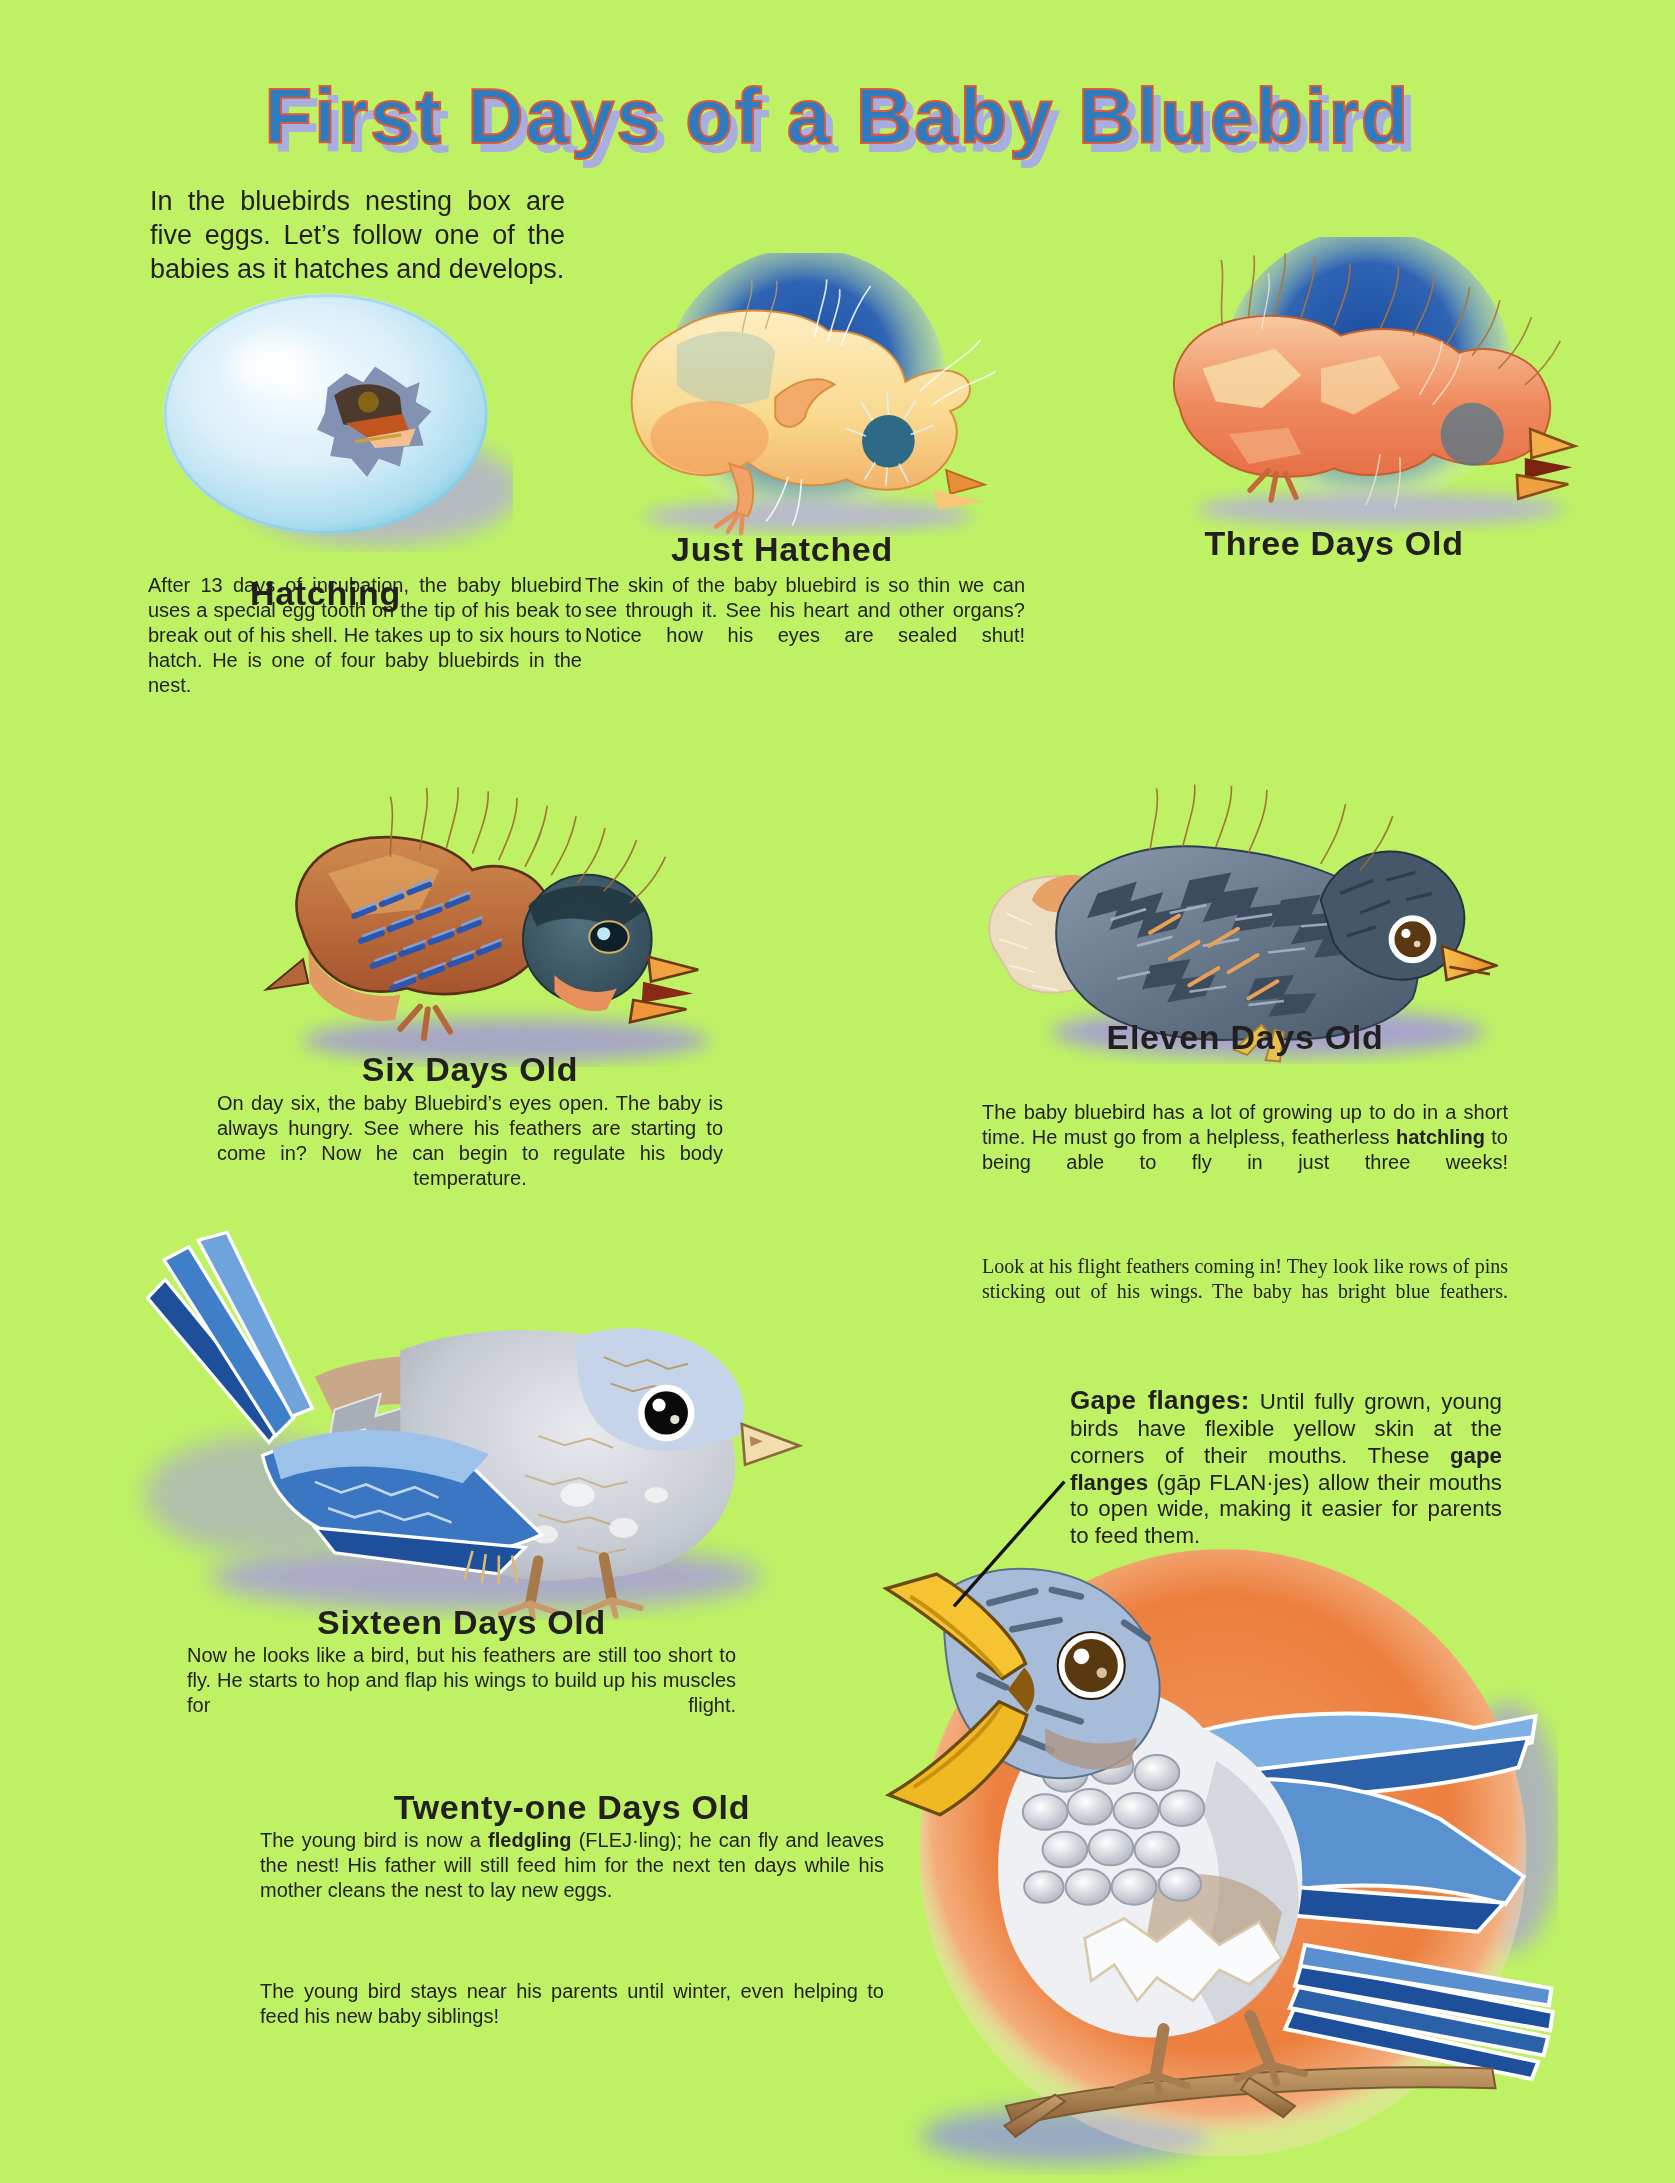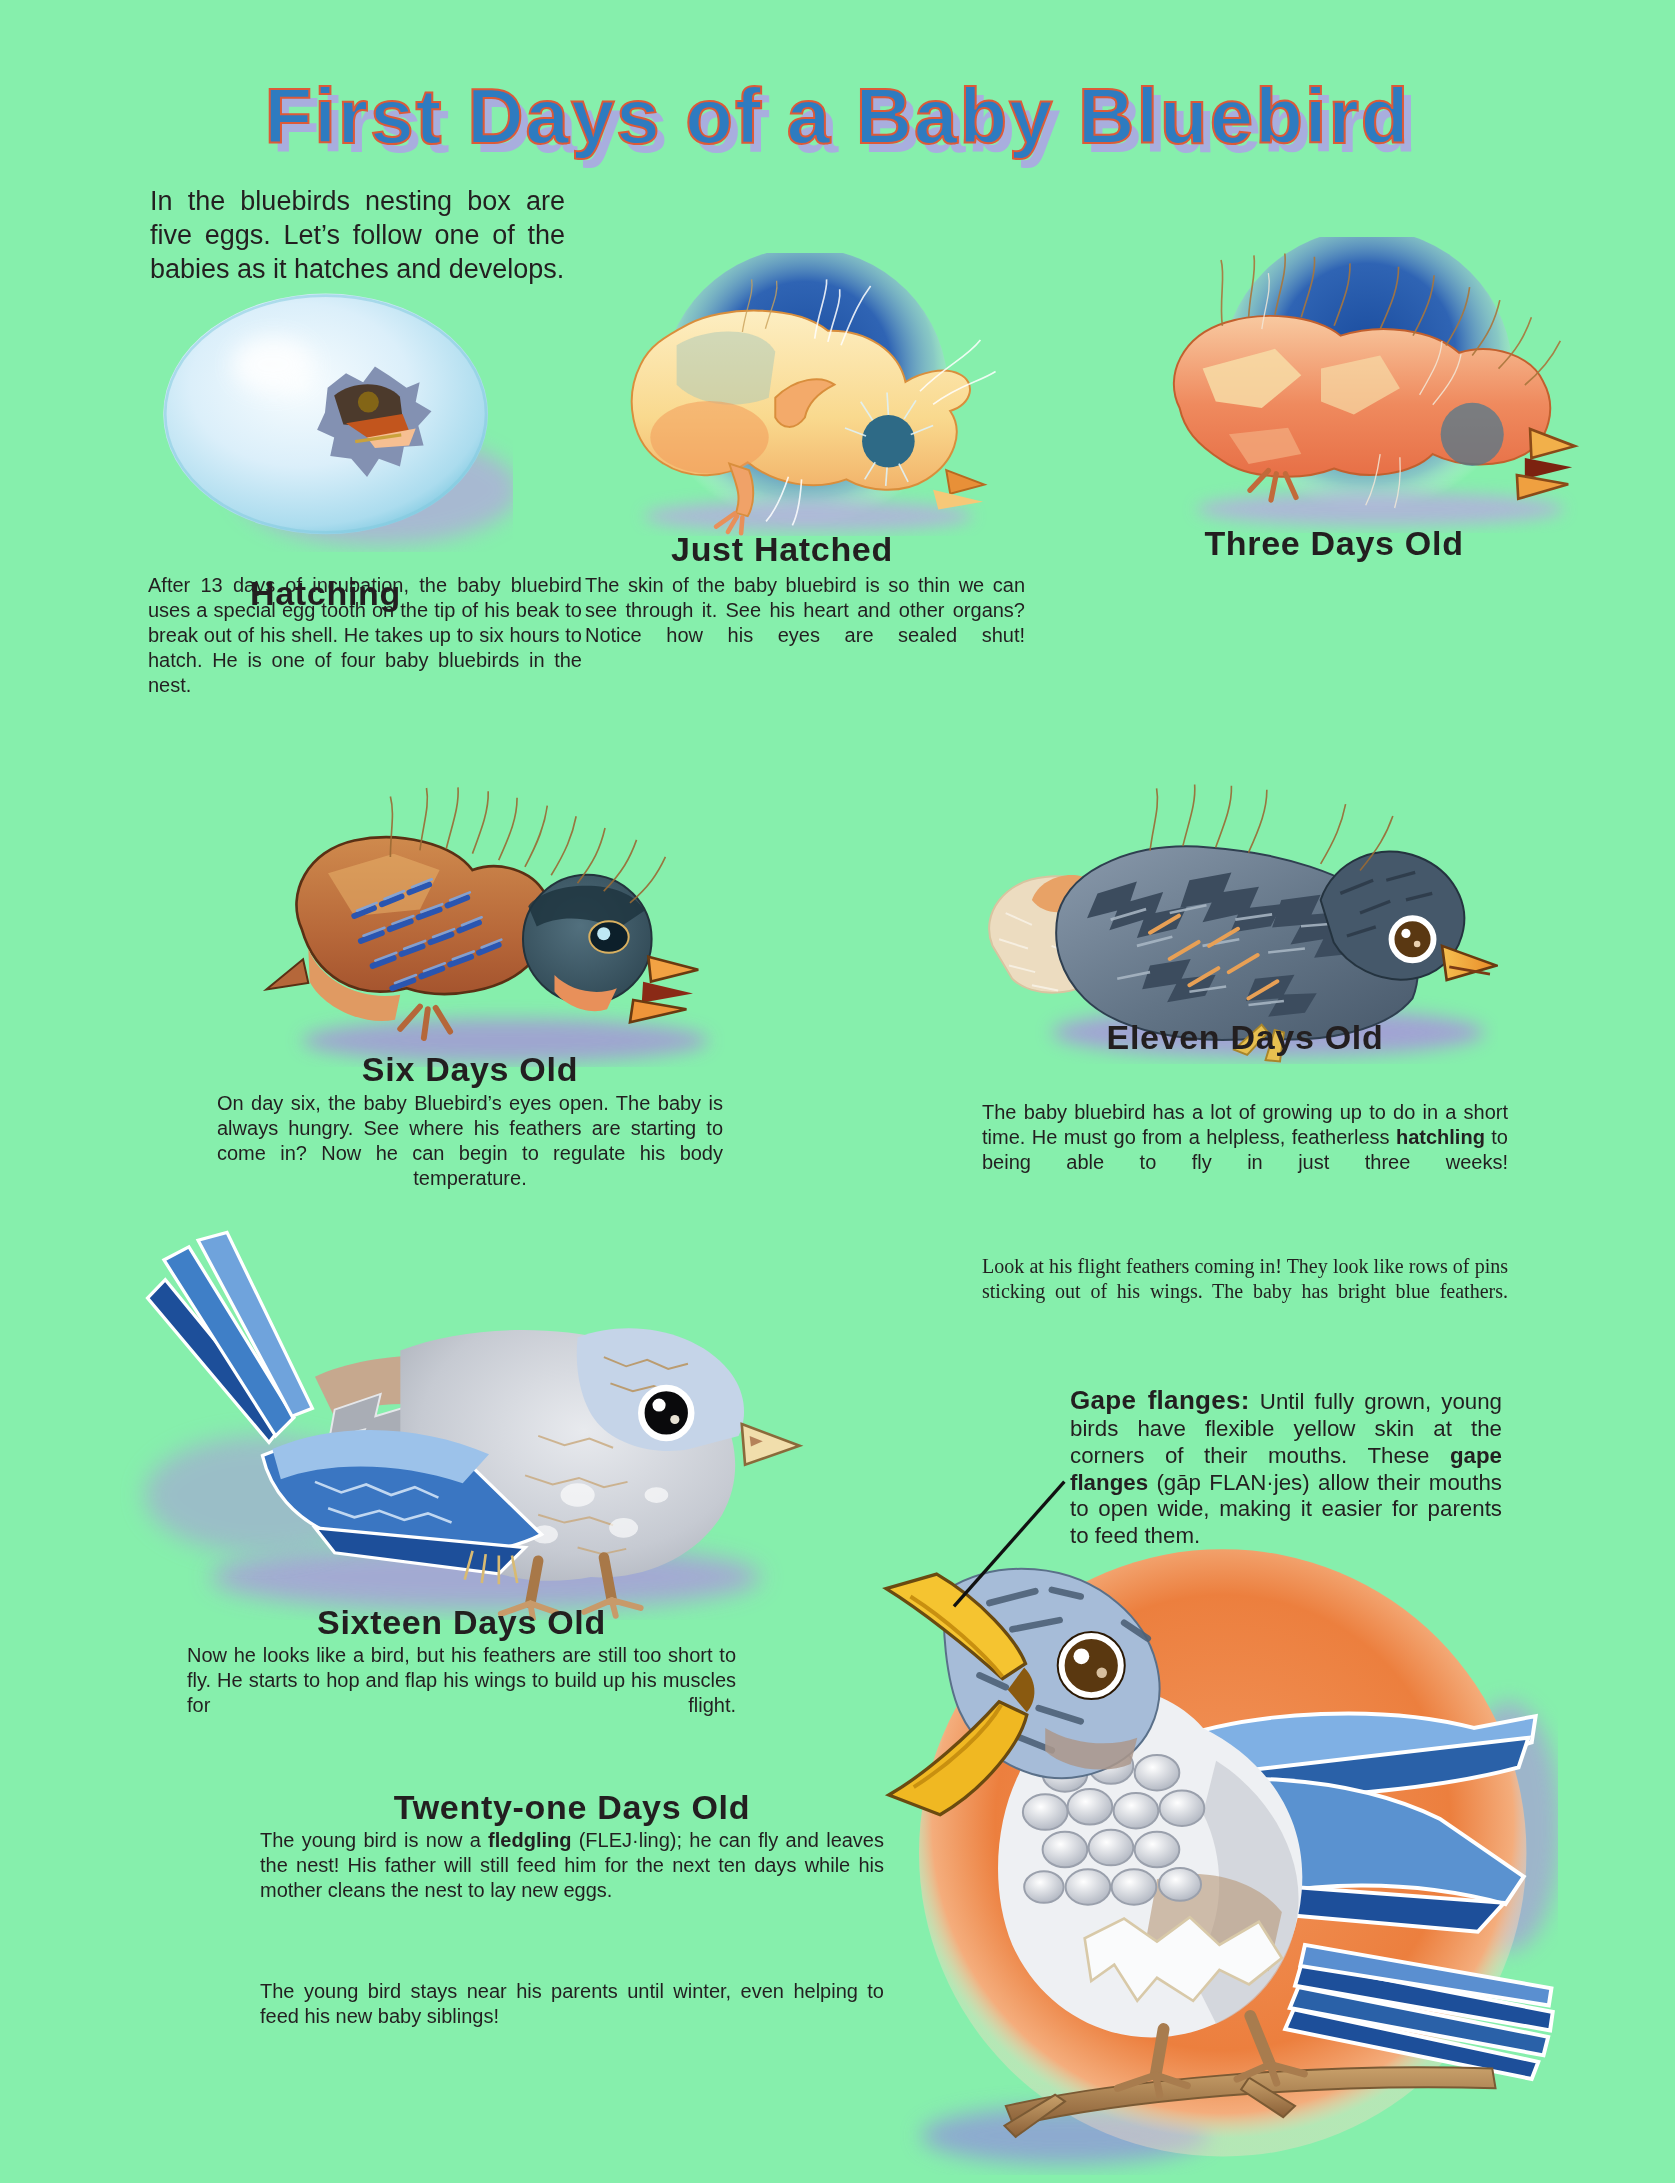--- a/index.html
+++ b/index.html
@@ -1,16 +1,16 @@
 <!DOCTYPE html>
 <html style="font-size:10.5px"><head>
 <meta charset="utf-8">
 <style>
   html,body{margin:0;padding:0;background:#ffffff;}
-  #page{position:relative;width:1675px;height:2183px;background:#86efac;overflow:hidden;
+  #page{position:relative;width:1675px;height:2183px;background:#bef264;overflow:hidden;
         font-family:"Liberation Sans",sans-serif;color:#231f20;}
   .abs{position:absolute;}
   .illo{z-index:1;}
   .txt{z-index:2;}
   .title{width:1675px;top:71px;left:0;text-align:center;font-size:78px;font-weight:bold;
          color:#2e7bc0;-webkit-text-stroke:2px #dd5a38;letter-spacing:2px;
          text-shadow:8px 9.2px 0 #a8aede;}
   .body{font-size:20px;line-height:1.25;text-align:justify;color:#231f20;margin:0;}
   .last-justify{text-align-last:justify;}
   .last-center{text-align-last:center;}

